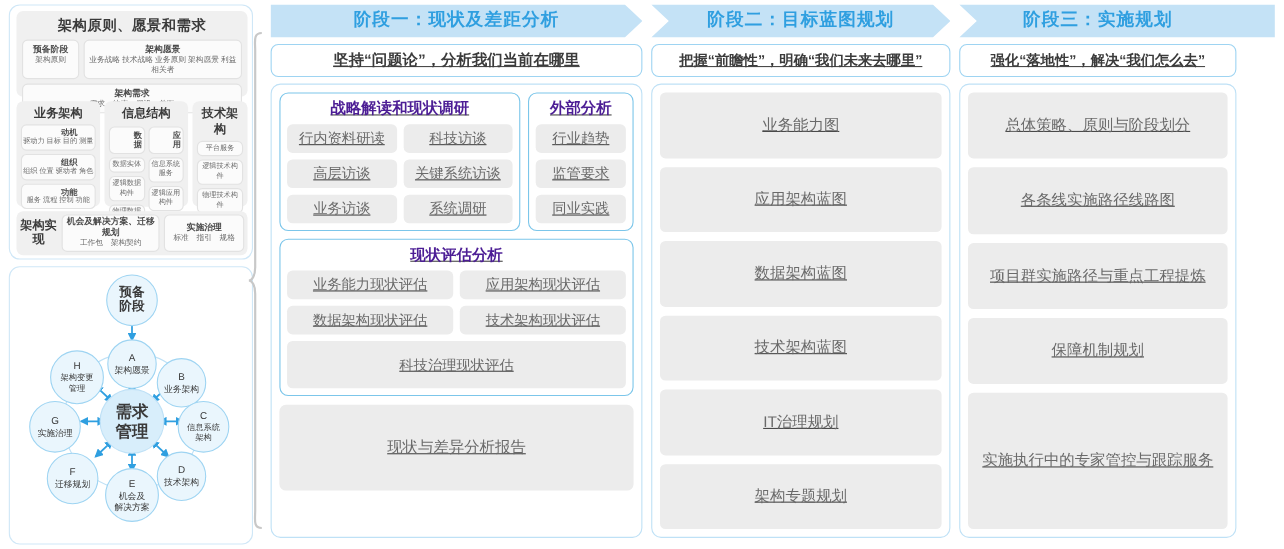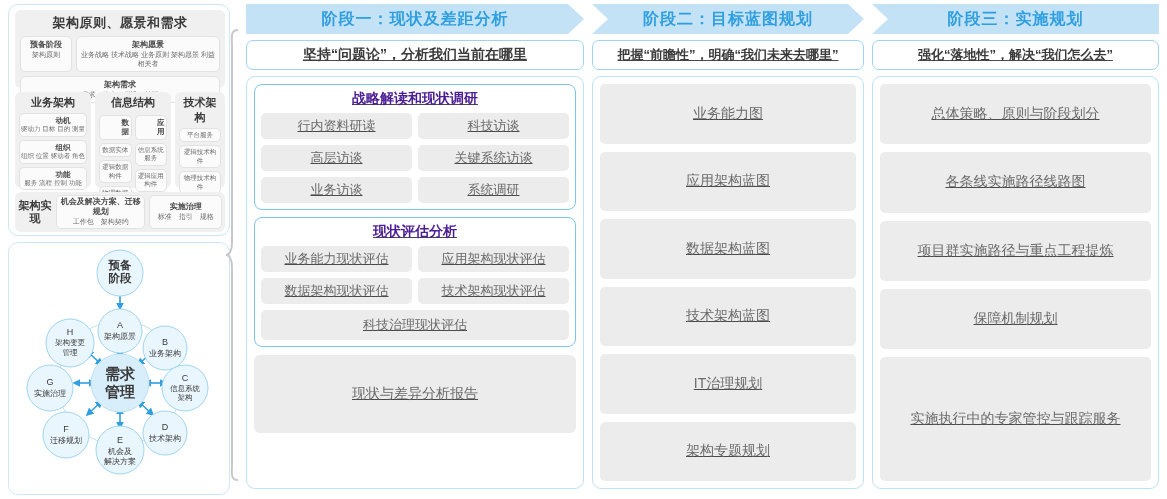--- a/index.html
+++ b/index.html
@@ -102,21 +102,21 @@
 
   
   .stage {
     position: absolute;
     top: 4px;
     height: 491px;
     text-decoration: underline;
   }
   #stage1 { left: 246px; width: 338px; }
   #stage2 { left: 592px; width: 272px; }
-  #stage3 { left: 872px; width: 287px; }
+  #stage3 { left: 872px; width: 252px; }
 
   .stage-header {
     position: relative;
     height: 30px;
     width: 100%;
   }
   .stage-header svg { position:absolute; left:0; top:0; }
   .stage-header .htext {
     position: absolute;
     left: 0; right: 0; top: 0;
@@ -182,21 +182,21 @@
   }
   #s1-row1 { display: flex; gap: 7px; }
   #grp-strategy { flex: 1; }
   #grp-external { width: 96px; }
   .twocol { display: flex; gap: 6px; }
   .twocol > .pill { flex: 1; height: 26px; }
   .grp .twocol + .twocol, .grp .pill + .twocol, .grp .twocol + .pill { margin-top: 6px; }
   #grp-external .pill { width: 100%; height: 26px; }
   #grp-external .pill + .pill { margin-top: 6px; }
   #grp-assess { margin-top: 7px; }
-  #grp-assess .pill.wide { width: 100%; height: 30px; margin-top: 6px; }
+  #grp-assess .pill.wide { width: 100%; height: 43px; margin-top: 6px; }
   #s1-report {
     margin-top: 8px;
     background: #ececec;
     border-radius: 6px;
     height: 78px;
     display: flex;
     align-items: center;
     justify-content: center;
     color: #6a6a6a;
     font-size: 14px;
@@ -412,20 +412,26 @@
         <div class="twocol">
           <div class="pill">高层访谈</div>
           <div class="pill">关键系统访谈</div>
         </div>
         <div class="twocol">
           <div class="pill">业务访谈</div>
           <div class="pill">系统调研</div>
         </div>
       </div>
 
+      <div id="grp-external" class="grp">
+        <div class="grp-title">外部分析</div>
+        <div class="pill">行业趋势</div>
+        <div class="pill">监管要求</div>
+        <div class="pill">同业实践</div>
+      </div>
     </div>
 
     <div id="grp-assess" class="grp">
       <div class="grp-title">现状评估分析</div>
       <div class="twocol">
         <div class="pill">业务能力现状评估</div>
         <div class="pill">应用架构现状评估</div>
       </div>
       <div class="twocol">
         <div class="pill">数据架构现状评估</div>

